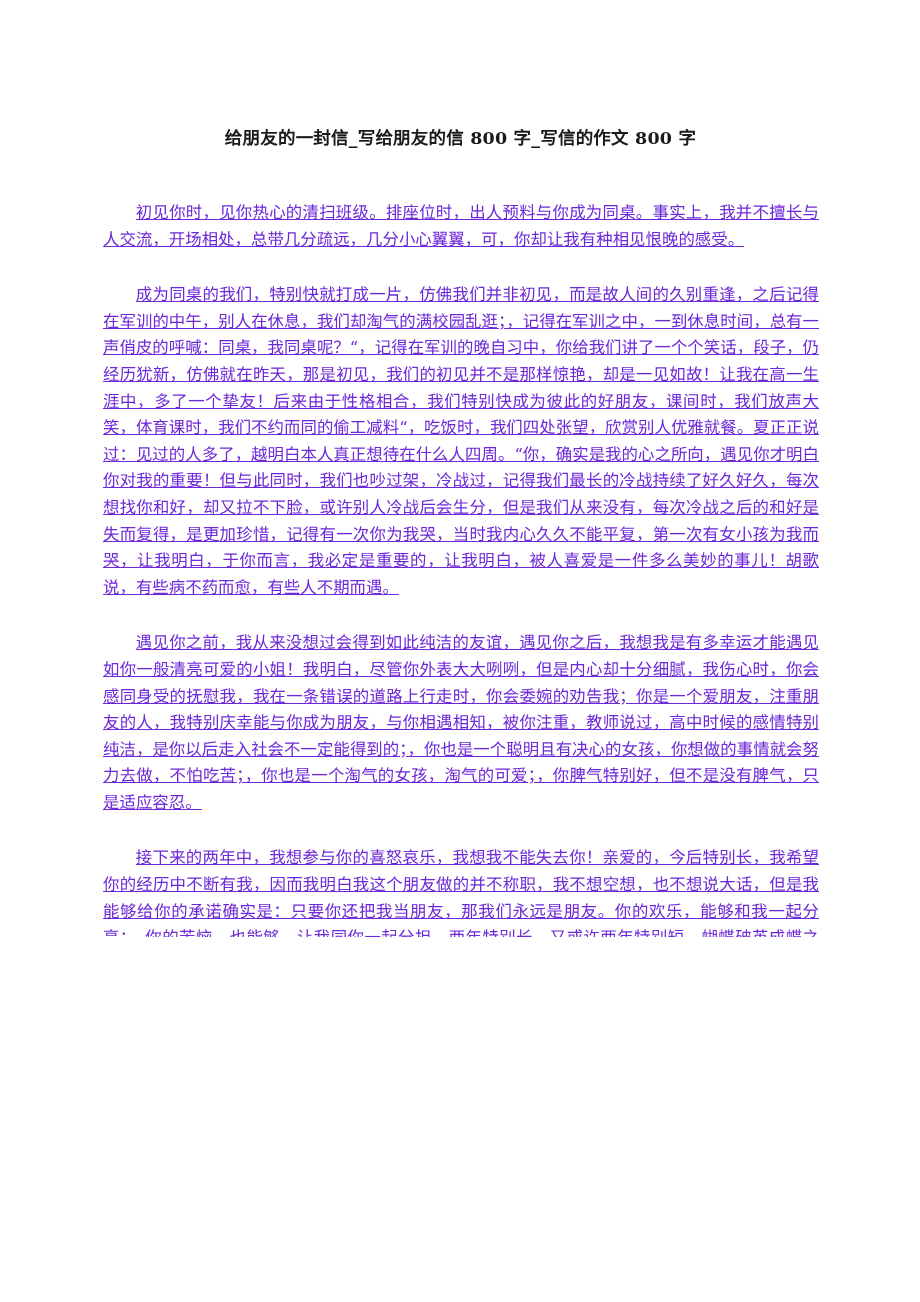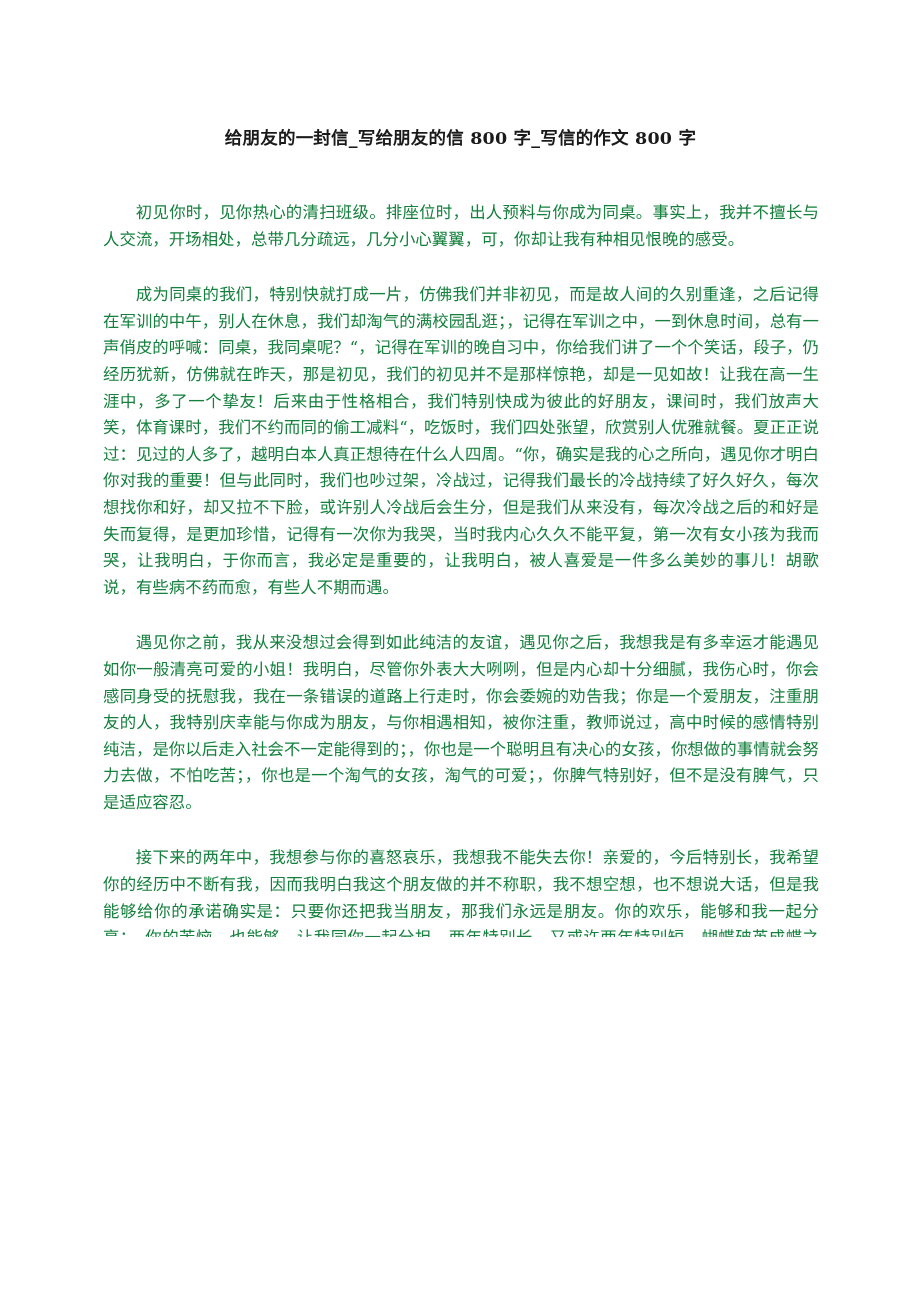--- a/index.html
+++ b/index.html
@@ -38,25 +38,26 @@
     top: 200px;
     left: 103px;
     width: 716px;
   }
   .para {
     font-size: 16.4px;
     line-height: 26.6px;
     text-align: justify;
     text-align-last: left;
     text-justify: inter-ideograph;
-    color: #15803d;
+    color: #6d28d9;
     margin: 0 0 26.6px 0;
     text-indent: 2em;
     letter-spacing: 0.05px;
     word-break: break-all;
+    text-decoration: underline;
   }
   .para:last-child {
     margin-bottom: 0;
   }
   .para.p-gap-lg {
     margin-bottom: 29px;
   }
 </style>
 </head>
 <body>

